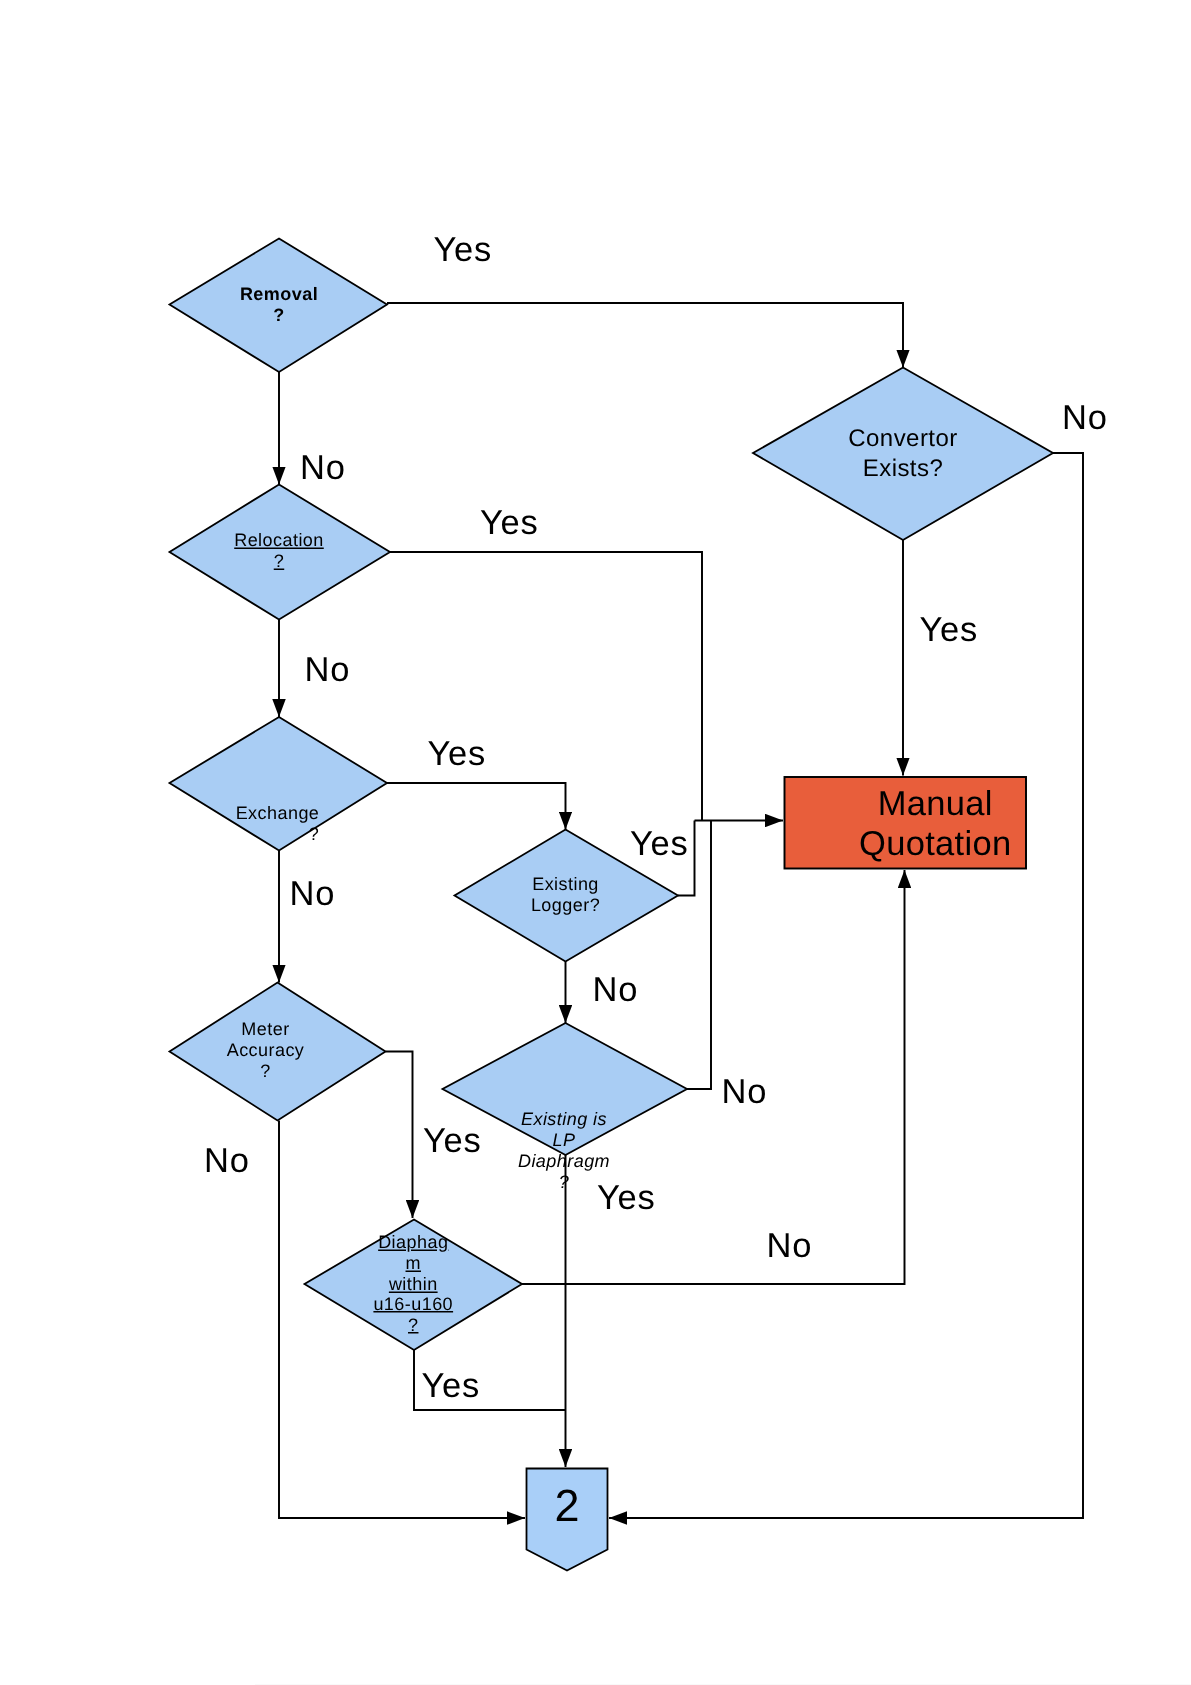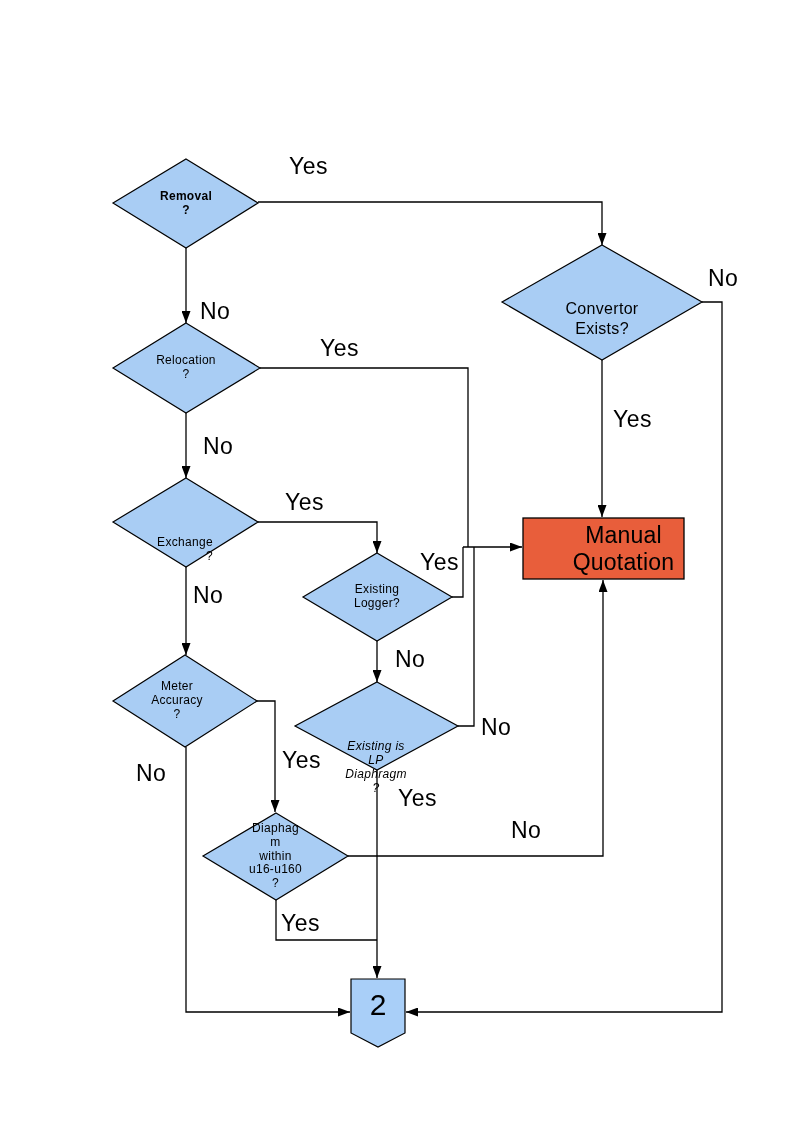--- a/index.html
+++ b/index.html
@@ -75,39 +75,39 @@
       <polygon class="shape-decision" points="377,682 458,726 377,770 295,726"></polygon>
       <polygon class="shape-decision" points="276,813 348,856 276,900 203,856"></polygon>
       <polygon class="shape-decision" points="602,245 702,302 602,360 502,302"></polygon>
       <rect class="shape-process" x="523" y="518" width="161" height="61"></rect>
       <polygon class="shape-connector" points="351,979 405,979 405,1033 378,1047 351,1033"></polygon>
     </g>
   </svg>
 
   <div class="node-label" style="left:131px;top:174px;width:110px;height:60px;font-weight:bold;">Removal
 ?</div>
-  <div class="node-label" style="left:131px;top:338px;width:110px;height:60px;">Relocation
+  <div class="node-label" style="left:131px;top:338px;width:110px;height:60px;text-decoration:underline;">Relocation
 ?</div>
   <div class="node-label" style="left:130px;top:520px;width:110px;height:60px;text-align:right;">Exchange
 ?</div>
   <div class="node-label" style="left:122px;top:671px;width:110px;height:60px;">Meter
 Accuracy
 ?</div>
   <div class="node-label" style="left:322px;top:567px;width:110px;height:60px;">Existing
 Logger?</div>
   <div class="node-label" style="left:321px;top:736px;width:110px;height:64px;font-style:italic;">Existing is
 LP
 Diaphragm
 ?</div>
-  <div class="node-label" style="left:225px;top:820px;width:101px;height:73px;">Diaphag
+  <div class="node-label" style="left:225px;top:820px;width:101px;height:73px;text-decoration:underline;">Diaphag
 m
 within
 u16-u160
 ?</div>
-  <div class="node-label big" style="left:542px;top:288px;width:120px;height:61px;">Convertor
+  <div class="node-label big" style="left:542px;top:272px;width:120px;height:61px;">Convertor
 Exists?</div>
   <div class="node-label process" style="left:523px;top:518px;width:161px;height:61px;margin-left:20px;">Manual
 Quotation</div>
   <div class="node-label connector" style="left:353px;top:983px;width:50px;height:44px;">2</div>
 
   <div class="edge-label" style="left:289px;top:155px;">Yes</div>
   <div class="edge-label" style="left:200px;top:300px;">No</div>
   <div class="edge-label" style="left:320px;top:337px;">Yes</div>
   <div class="edge-label" style="left:203px;top:435px;">No</div>
   <div class="edge-label" style="left:285px;top:491px;">Yes</div>

